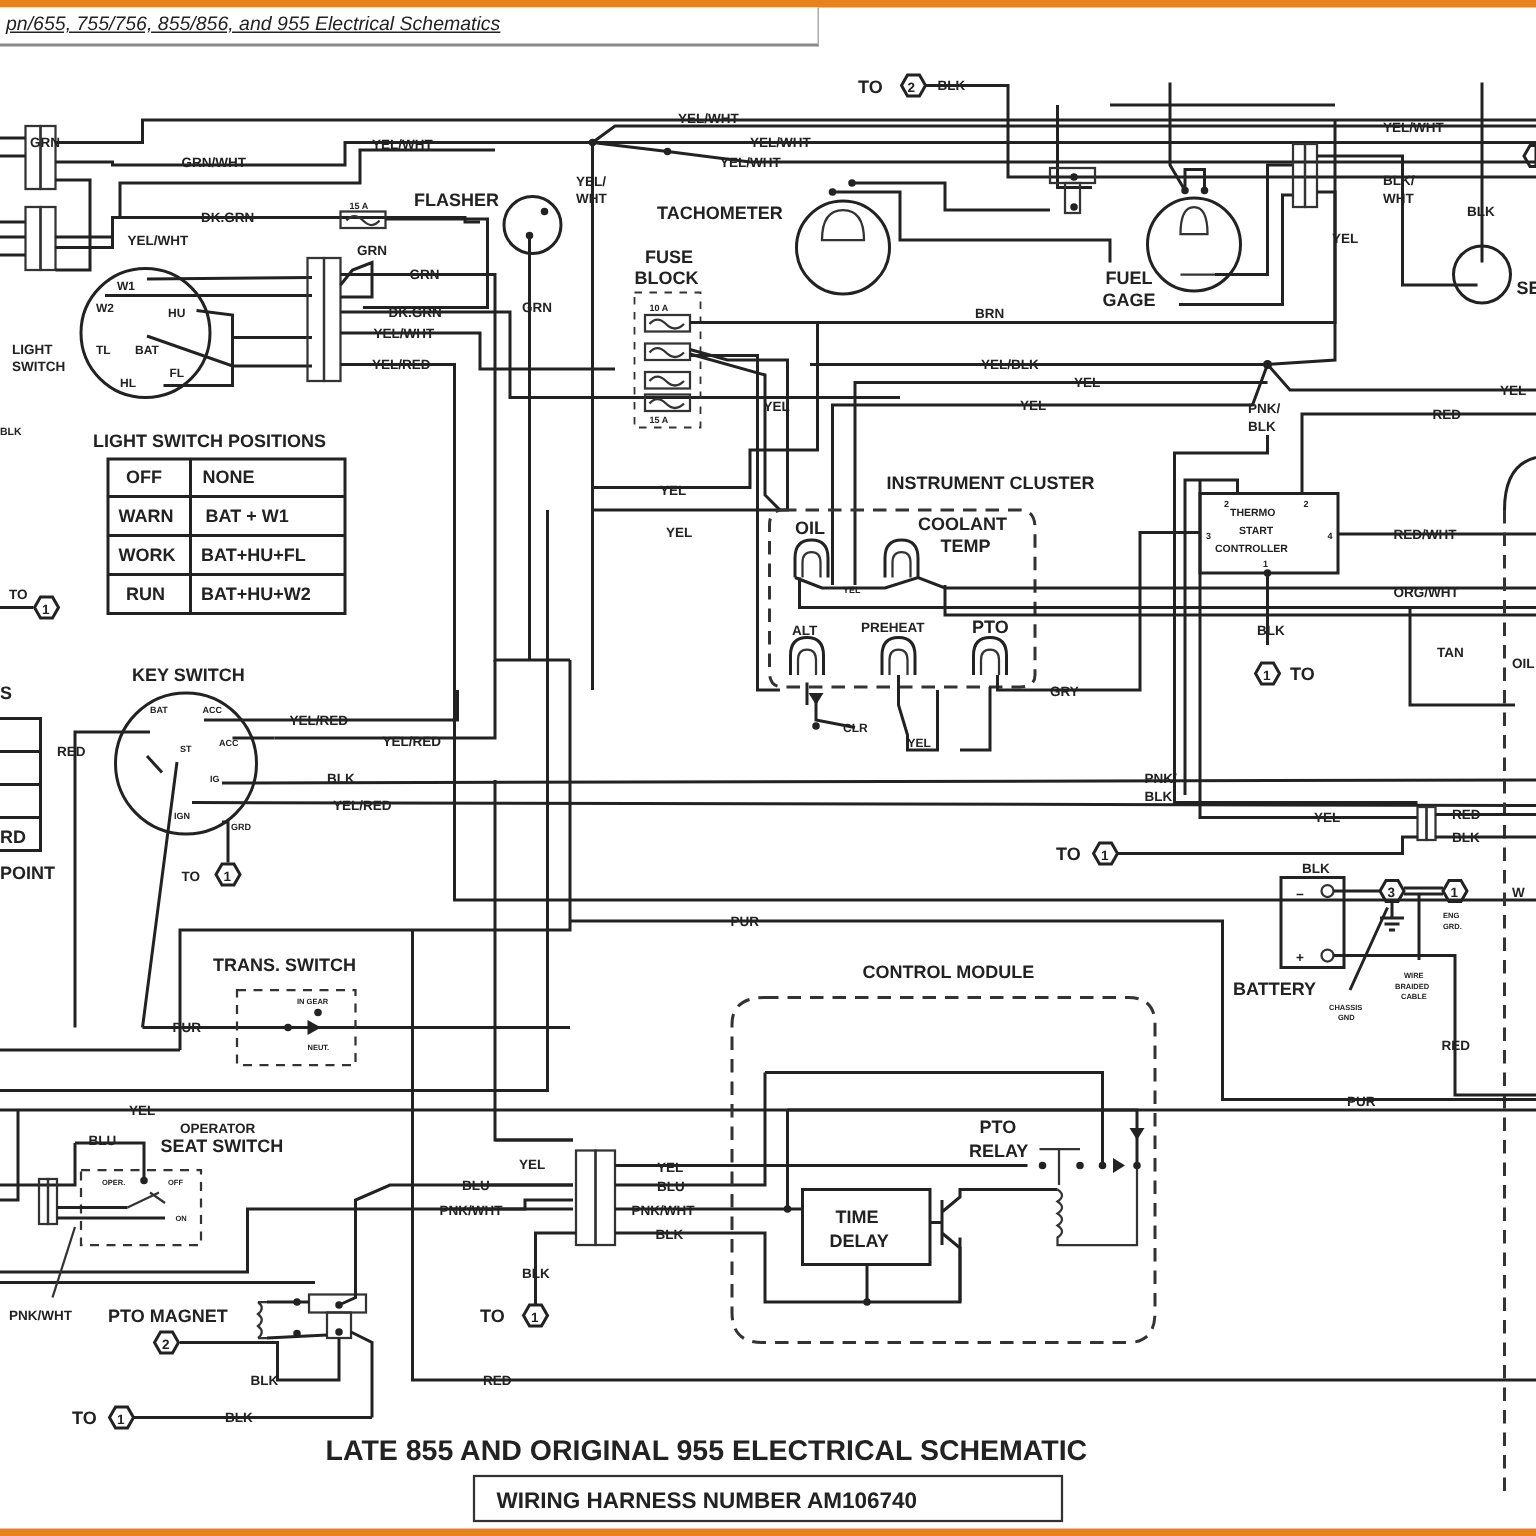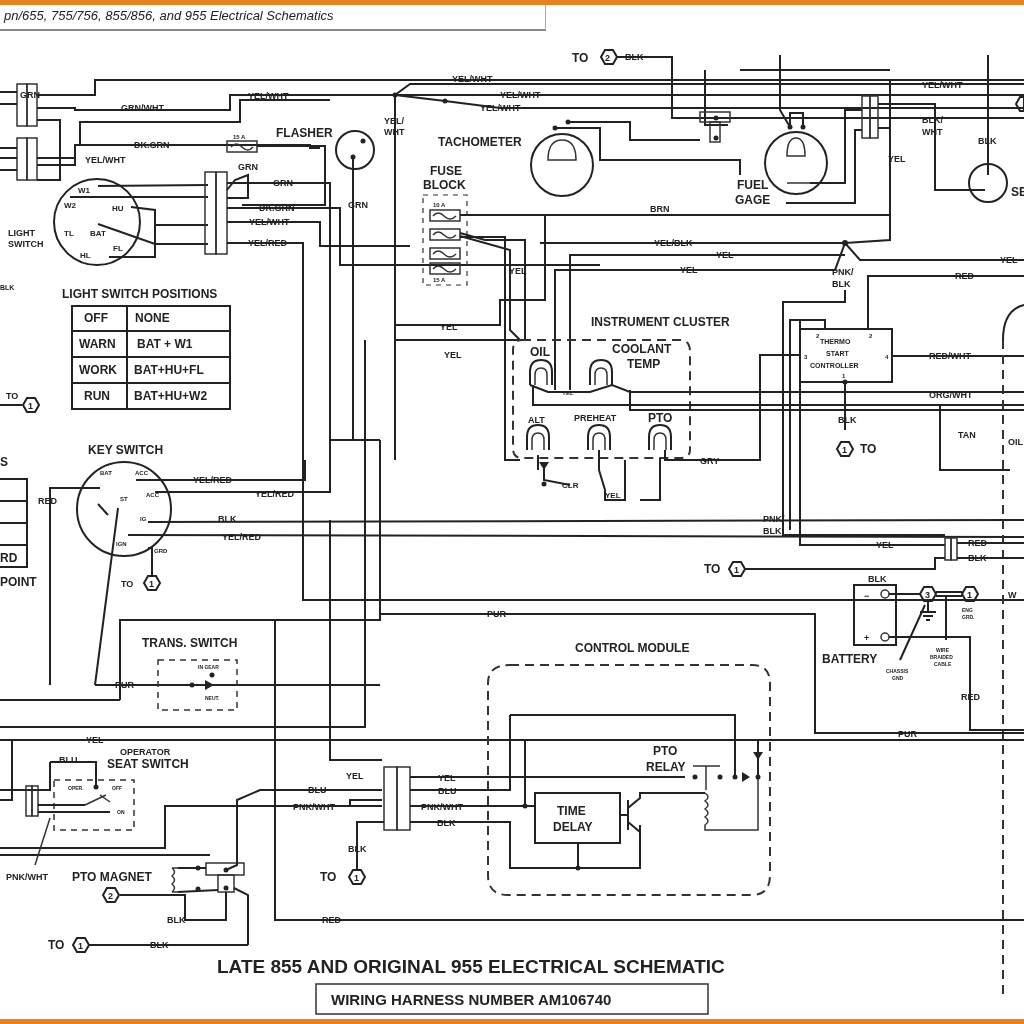--- a/index.html
+++ b/index.html
@@ -1,19 +1,19 @@
 <!DOCTYPE html>
 <html><head>
 <meta charset="utf-8">
 <style>
   html, body { margin:0; padding:0; background:#fff; }
   body { width:1024px; height:1024px; position:relative; overflow:hidden; font-family:"Liberation Sans", sans-serif; }
   .topbar { position:absolute; left:0; top:0; width:1024px; height:5px; background:#e8821e; }
   .header { position:absolute; left:0; top:5px; width:545px; height:24px; background:#fff; border-bottom:2px solid #888; border-right:1px solid #aaa; }
-  .header span { position:absolute; left:4px; top:3px; font-size:13px; font-style:italic; color:#222; white-space:nowrap; }
+  .header span { position:absolute; left:4px; top:3px; font-size:13px; font-style:italic; color:#222; white-space:nowrap;text-decoration:underline; }
   .botbar { position:absolute; left:0; top:1019px; width:1024px; height:5px; background:#e8821e; }
   svg { position:absolute; left:0; top:0; }
   svg text { font-family:"Liberation Sans", sans-serif; fill:#222; }
   .w { stroke:#222; stroke-width:2; fill:none; }
   .t { stroke:#333; stroke-width:1.5; fill:none; }
   .d { stroke:#333; stroke-width:2; fill:none; stroke-dasharray:9 6; }
   .lbl { font-size:9px; font-weight:bold; }
   .big { font-size:12px; font-weight:bold; }
   .tiny { font-size:6px; font-weight:bold; }
   .title { font-size:19px; font-weight:bold; }

